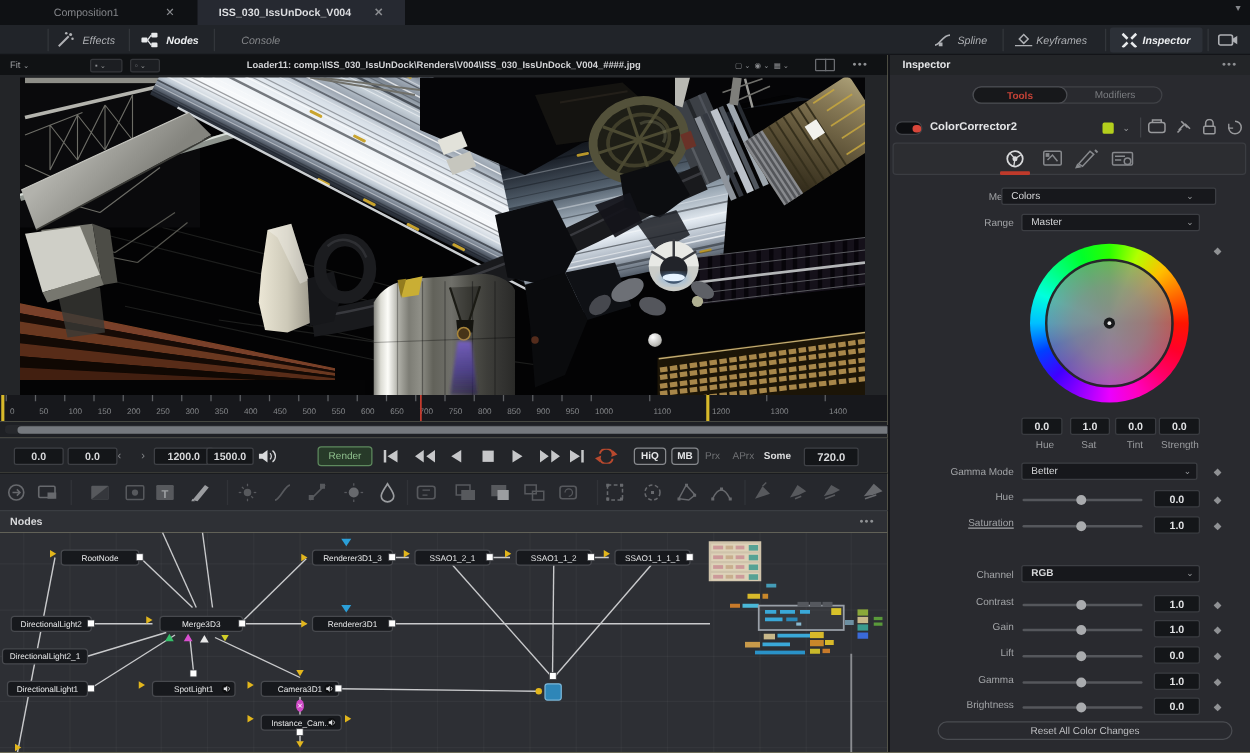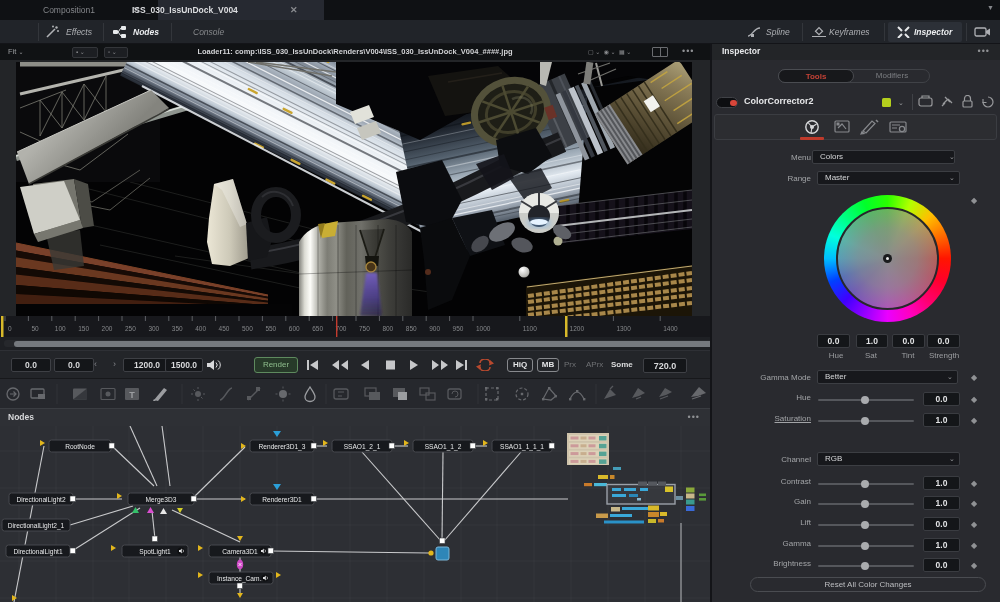--- a/index.html
+++ b/index.html
@@ -2,21 +2,21 @@
 <html><head>
 <meta charset="utf-8">
 <style>
   html,body{margin:0;padding:0;background:#101114;}
   *{box-sizing:border-box;font-family:"Liberation Sans",sans-serif;}
   #app{position:relative;width:1000px;height:602px;overflow:hidden;background:#fef9c3;}
   .abs{position:absolute;}
   
   #tabbar{left:0;top:0;width:1000px;height:20px;background:#0f1114;}
   .tab-inactive{left:0;top:0;width:158px;height:20px;color:#84868a;font-size:8.5px;line-height:20px;text-align:center;}
-  .tab-active{left:158px;top:0;width:166px;height:20px;background:#262931;color:#dcdde0;font-size:8.5px;font-weight:bold;line-height:20px;text-align:left;}
+  .tab-active{left:158px;top:0;width:166px;height:20px;background:#262931;color:#dcdde0;font-size:8.5px;font-weight:bold;line-height:20px;text-align:center;}
   .tabx{color:#8a8c90;font-size:9px;}
   
   #topbar{left:0;top:20px;width:1000px;height:24px;background:#212429;border-bottom:1px solid #131418;}
   .tb-sep{top:3px;width:1px;height:18px;background:#33363b;}
   .tb-txt{font-size:8.5px;color:#aeb0b4;line-height:24px;font-style:italic;}
   
   #vhead{left:0;top:44px;width:710px;height:16px;background:#101214;color:#c9cacd;}
   
   #viewer{left:0;top:60px;width:710px;height:256px;background:#232528;}
   
@@ -828,21 +828,21 @@
 <path d="M63 13 L72 3 L75 5.5 L66 15 Z"></path>
           <path d="M61 16 L64 15.5 L62 13.8 Z" fill="#87898d"></path>
           <path d="M76 2 L78 4" stroke-width="1.6"></path>
 <rect x="90" y="4" width="16" height="10" rx="1"></rect>
           <path d="M92 7 L100 7 M92 10 L97 10"></path>
           <circle cx="102" cy="11" r="2.6" fill="#2c2d31" stroke="#87898d"></circle>
 </g>
       </svg>
       <div class="abs" style="left:88px;top:77px;width:24px;height:2.6px;background:#bf3a2b;border-radius:1px;"></div>
       <div class="ilabel" style="left:39px;top:93px;">Menu</div>
-      <div class="drop" style="left:100px;top:90px;width:143px;">Colors</div>
+      <div class="drop" style="left:89px;top:90px;width:172px;">Colors</div>
       <span class="chev" style="left:237px;top:93px;">⌄</span>
       <div class="ilabel" style="left:39px;top:114px;">Range</div>
       <div class="drop" style="left:105px;top:111px;width:143px;">Master</div>
       <span class="chev" style="left:237px;top:114px;">⌄</span>
       <div class="diam" style="left:259px;top:136px;">◆</div>
       <div class="abs" style="left:112px;top:135px;width:127px;height:127px;border-radius:50%;background:conic-gradient(from 0deg,hsl(110,100%,50%) 0.0deg,hsl(78,100%,50%) 22.5deg,hsl(45,100%,50%) 45.0deg,hsl(25,100%,50%) 67.5deg,hsl(5,100%,50%) 90.0deg,hsl(350,100%,50%) 112.5deg,hsl(335,100%,50%) 135.0deg,hsl(315,100%,50%) 157.5deg,hsl(295,100%,50%) 180.0deg,hsl(275,100%,50%) 202.5deg,hsl(255,100%,50%) 225.0deg,hsl(225,100%,50%) 247.5deg,hsl(195,100%,50%) 270.0deg,hsl(172,100%,50%) 292.5deg,hsl(150,100%,50%) 315.0deg,hsl(130,100%,50%) 337.5deg,hsl(110,100%,50%) 360deg);"></div>
       <div class="abs" style="left:124px;top:147px;width:103px;height:103px;border-radius:50%;border:2.5px solid #27282b;background:radial-gradient(circle, rgba(138,139,141,1) 0%, rgba(138,139,141,0.85) 42%, rgba(138,139,141,0.6) 76%, rgba(136,137,139,0.3) 100%);"></div>
       <div class="abs" style="left:171px;top:194px;width:9px;height:9px;border-radius:50%;background:#1a1b1d;"></div>
       <div class="abs" style="left:173.8px;top:196.8px;width:3.4px;height:3.4px;border-radius:50%;background:#e8e8e8;"></div>
       <div class="vbox" style="left:105px;top:274px;width:33px;line-height:13px;">0.0</div>
@@ -861,21 +861,21 @@
       <div class="track" style="left:106px;top:339px;width:96px;"></div>
       <div class="knob" style="left:149px;top:336px;"></div>
       <div class="vbox" style="left:211px;top:332px;width:37px;line-height:13px;">0.0</div>
       <div class="diam" style="left:259px;top:335px;">◆</div>
       <div class="ilabel" style="left:39px;top:354px;text-decoration:underline;">Saturation</div>
       <div class="track" style="left:106px;top:360px;width:96px;"></div>
       <div class="knob" style="left:149px;top:357px;"></div>
       <div class="vbox" style="left:211px;top:353px;width:37px;line-height:13px;">1.0</div>
       <div class="diam" style="left:259px;top:356px;">◆</div>
       <div class="ilabel" style="left:39px;top:395px;">Channel</div>
-      <div class="drop" style="left:105px;top:392px;width:143px;">RGB</div>
+      <div class="drop" style="left:105px;top:392px;width:143px;font-weight:bold;">RGB</div>
       <span class="chev" style="left:237px;top:395px;">⌄</span>
       <div class="ilabel" style="left:39px;top:417px;">Contrast</div>
       <div class="track" style="left:106px;top:423px;width:96px;"></div>
       <div class="knob" style="left:149px;top:420px;"></div>
       <div class="vbox" style="left:211px;top:416px;width:37px;line-height:13px;">1.0</div>
       <div class="diam" style="left:259px;top:419px;">◆</div>
       <div class="ilabel" style="left:39px;top:437px;">Gain</div>
       <div class="track" style="left:106px;top:443px;width:96px;"></div>
       <div class="knob" style="left:149px;top:440px;"></div>
       <div class="vbox" style="left:211px;top:436px;width:37px;line-height:13px;">1.0</div>

